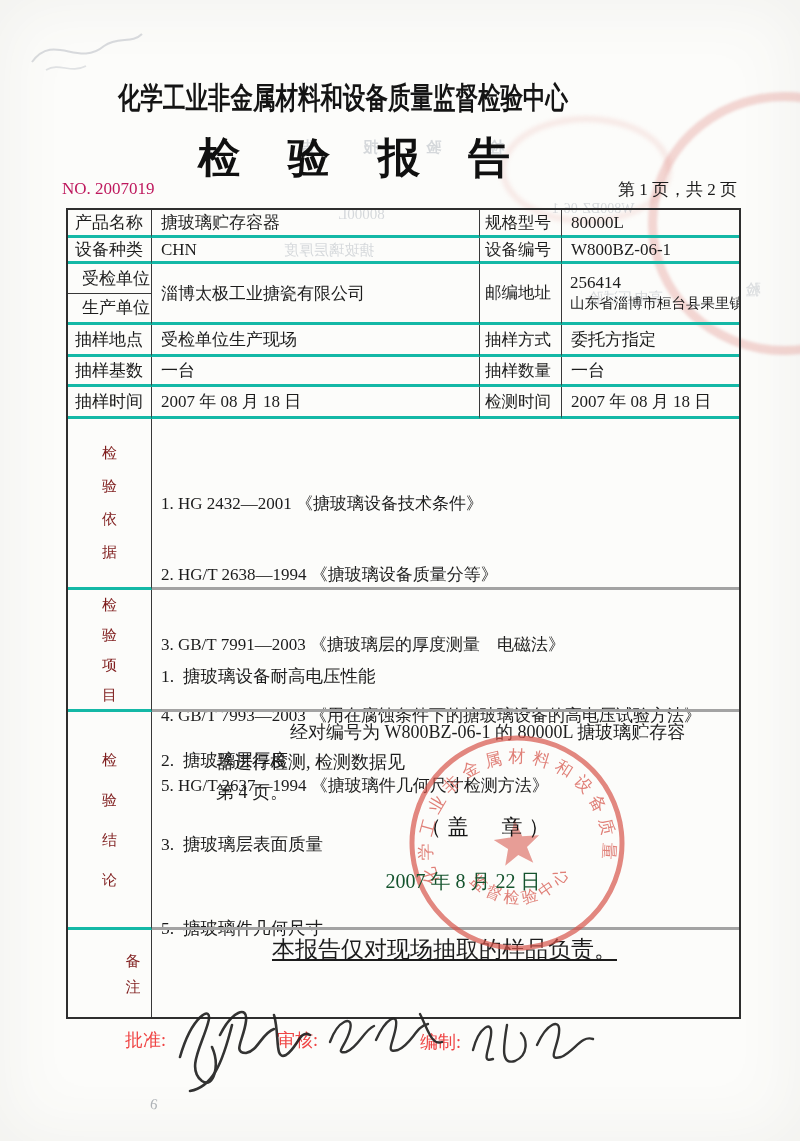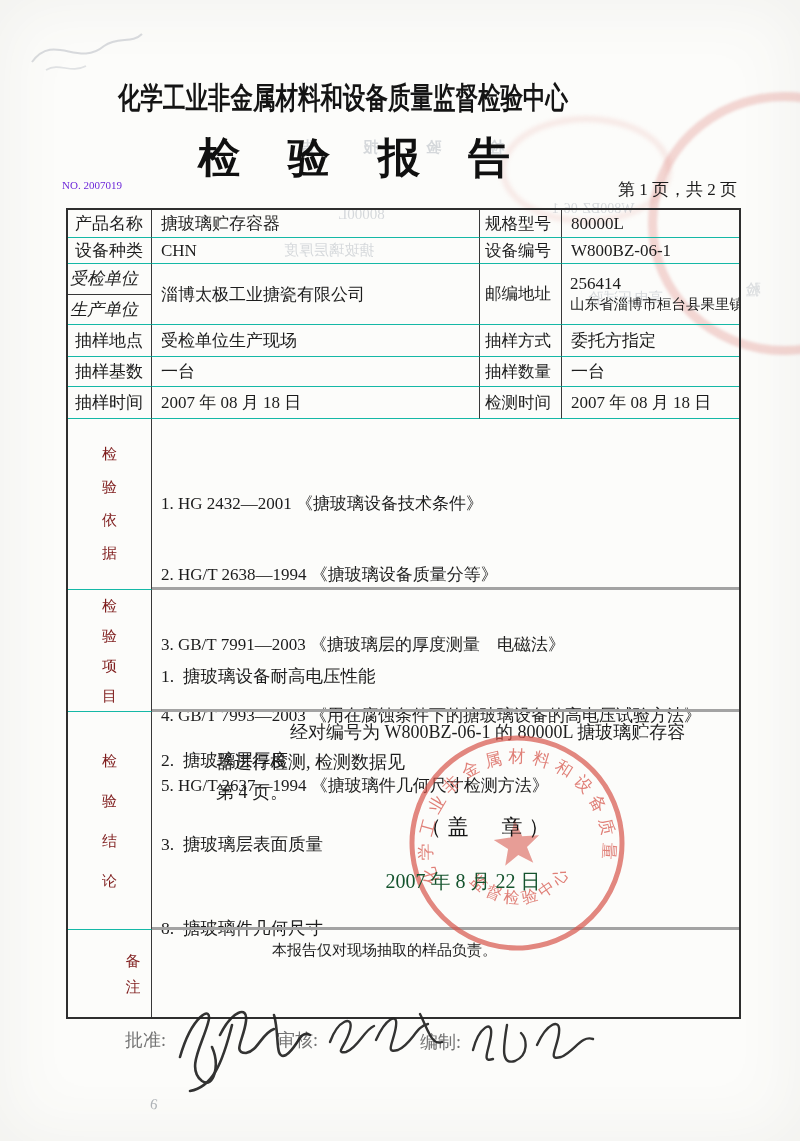--- a/index.html
+++ b/index.html
@@ -20,63 +20,63 @@
     position:absolute; left:198px; top:130px; white-space:nowrap;
     font-family:"Liberation Sans","DejaVu Sans",sans-serif;
     font-weight:bold; font-size:42px; color:#101010; letter-spacing:48px;
   }
   .ghost-title{
     position:absolute; left:252px; top:138px; white-space:nowrap;
     font-family:"Liberation Sans","DejaVu Sans",sans-serif;
     font-weight:bold; font-size:42px; letter-spacing:48px;
     color:#9aa3af; opacity:.30; transform:scaleX(-1); filter:blur(1px);
   }
-  .report-no{position:absolute; left:62px; top:179px; font-size:11px; color:#6d28d9;text-align:right;}
+  .report-no{position:absolute; left:62px; top:179px; font-size:17px; color:#be185d;text-align:right;}
   .page-info{position:absolute; left:618px; top:178px; width:180px; font-size:17px; color:#1b1b1b;}
   
   .info-table{
     position:absolute; left:66px; top:208px; width:671px;
     display:grid; grid-template-columns:84px 328px 82px 177px;
     grid-template-rows:28px 26px 61px 32px 30px 32px 171px 122px 218px 87px;
     border:2px solid #2e2e2e; box-sizing:content-box;
     font-size:17px; color:#1c1c1c;
   }
-  .cell{border-right:1px solid #383838; border-bottom:1px solid #14b8a6;
+  .cell{border-right:1px solid #383838; border-bottom:3px solid #14b8a6;
         display:flex; align-items:center; box-sizing:border-box; overflow:hidden;}
   .cell.no-r{border-right:none;}
   .cell.no-b{border-bottom:none;}
   .lbl{padding-left:7px;}
   .val{padding-left:9px;}
   .lbl2{padding-left:5px; font-size:16.5px;}
   
   .unit-labels{flex-direction:column; align-items:stretch; padding:0;}
-  .unit-labels .half{flex:1; display:flex; align-items:center; padding-left:2px;font-style:italic;}
+  .unit-labels .half{flex:1; display:flex; align-items:center; padding-left:14px;}
   .unit-labels .half.first{border-bottom:1px solid #383838;}
   .addr{flex-direction:column; align-items:flex-start; justify-content:center; padding-left:8px; line-height:21px;}
   .addr .post{font-size:17px;}
   .addr .street{font-size:14.5px; white-space:nowrap;}
   
   .vcell{justify-content:center;}
   .vlabel{width:24px; text-align:center; word-break:break-all; font-size:15px; color:#7f1d1d;}
   .lh-basis{line-height:33px;} .lh-items{line-height:30px;}
   .lh-concl{line-height:40px;} .lh-remark{line-height:26px;margin-left:47px;}
   .span-content{grid-column:2/5; display:block; border-bottom:3px solid #a3a3a3; box-sizing:border-box;}
   .basis-content{padding:26px 0 0 9px; font-size:17px; line-height:23.5px; white-space:pre-wrap;}
   .items-content{padding:16px 1px 0 9px; font-size:17.5px; line-height:28px; white-space:pre-wrap;}
   .concl-content{padding:5px 36px 0 64px; font-size:18px; line-height:30px;}
   .concl-content .indent{text-indent:74px; display:block;}
-  .remark-content{padding:7px 20px 0 120px; font-size:15px; line-height:26px;}
+  .remark-content{padding:7px 20px 0 120px; font-size:23px; line-height:26px;text-decoration:underline;}
   
   .stamp{position:absolute; left:405px; top:731px; width:224px; height:224px; opacity:.82; transform:rotate(-6deg);}
   .seal-note{position:absolute; left:396px; top:813px; width:184px; text-align:center;
              font-size:21px; letter-spacing:6px; color:#151515; z-index:3;}
   .seal-date{position:absolute; left:368px; top:868px; width:190px; text-align:center;
              font-size:20px; color:#14532d; z-index:3;}
   
-  .sign-label{position:absolute; font-size:18px; color:#737373;}
+  .sign-label{position:absolute; font-size:18px; color:#ef4444;}
   .lab-approve{left:125px; top:1028px;}
   .lab-review{left:277px; top:1028px;}
   .lab-prepare{left:420px; top:1030px;}
   .sig{position:absolute;}
   .sig-approve{left:162px; top:995px;}
   .sig-review{left:320px; top:1002px;}
   .sig-prepare{left:463px; top:1005px;}
   
   .ghost{position:absolute; color:#98a0ab; opacity:.38; transform:scaleX(-1);
          font-size:15px; filter:blur(.6px); white-space:nowrap;}
@@ -166,21 +166,21 @@
       <div>5. HG/T 2637—1994 《搪玻璃件几何尺寸检测方法》</div>
     </div>
 
     <div class="cell vcell">
       <div class="vlabel lh-items">检验项目</div>
     </div>
     <div class="span-content items-content">
       <div>1.  搪玻璃设备耐高电压性能</div>
       <div>2.  搪玻璃层厚度</div>
       <div>3.  搪玻璃层表面质量</div>
-      <div>8.  搪玻璃件几何尺寸</div>
+      <div>5.  搪玻璃件几何尺寸</div>
     </div>
 
     <div class="cell vcell">
       <div class="vlabel lh-concl">检验结论</div>
     </div>
     <div class="span-content concl-content">
       <span class="indent">经对编号为 W800BZ-06-1 的 80000L 搪玻璃贮存容器进行检测, 检测数据见</span>
       <span>第 4 页。</span>
     </div>
 

